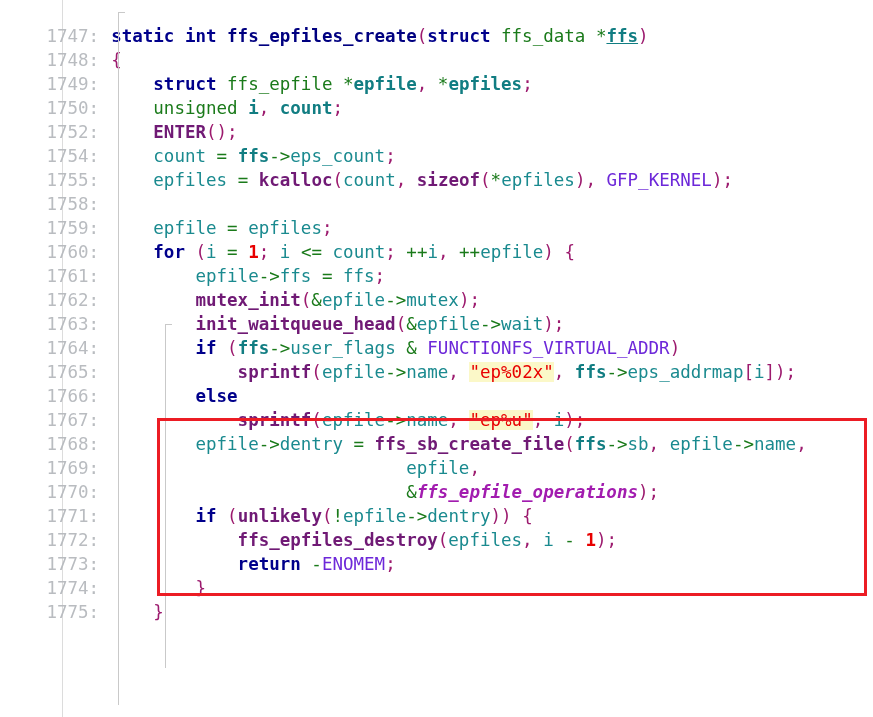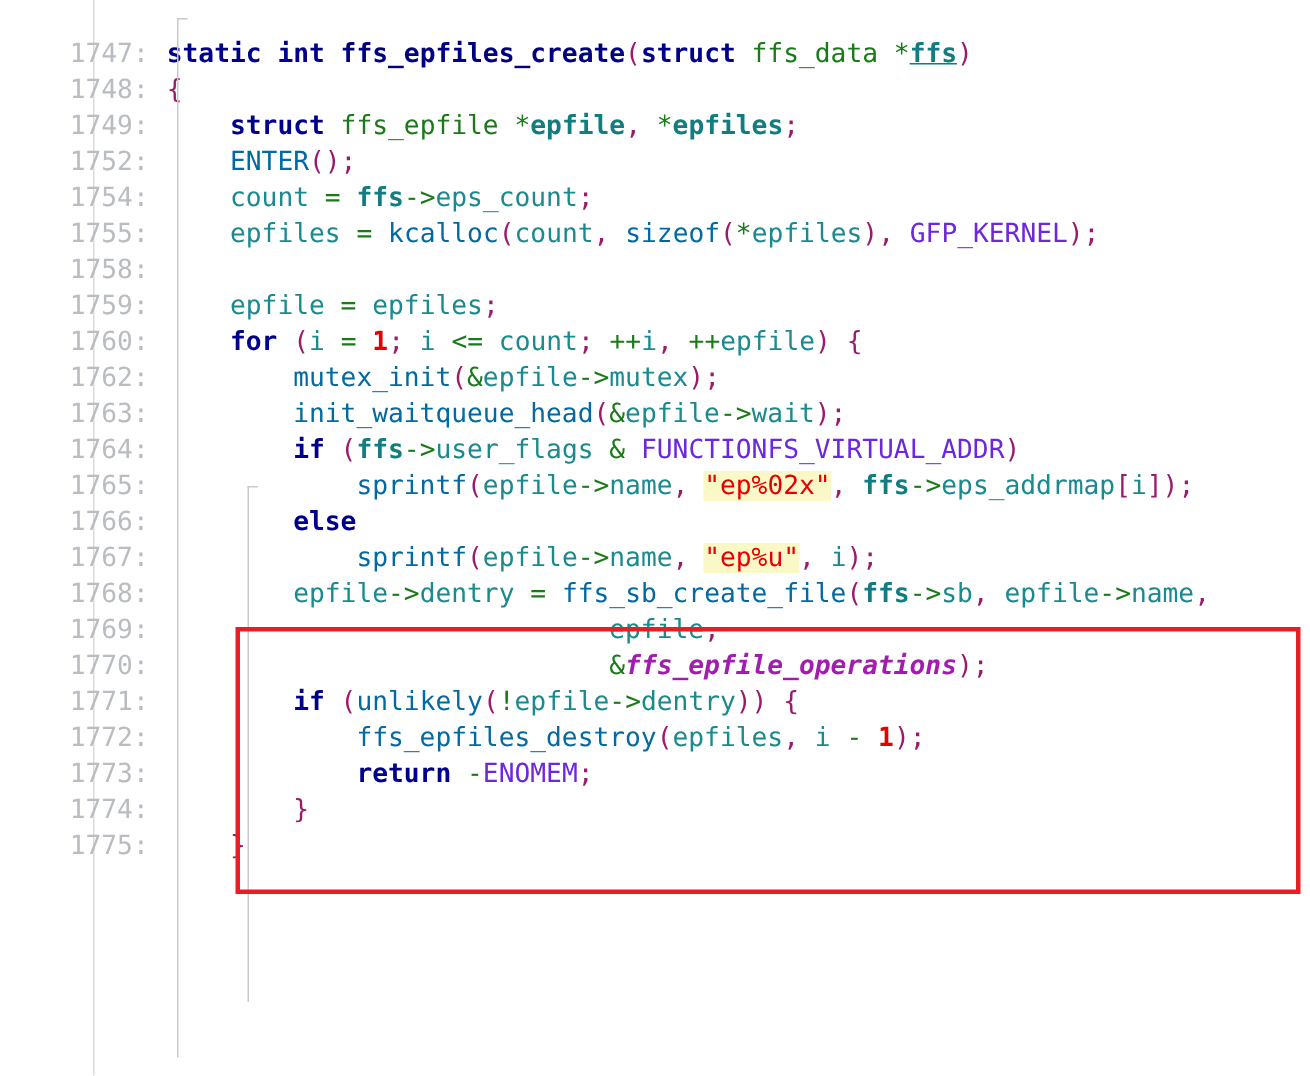--- a/index.html
+++ b/index.html
@@ -51,21 +51,21 @@
   .indent-guide .hook{
     position:absolute;
     top:0;left:0;
     width:7px;height:1px;
     background:#c9c9c9;
   }
   
   .kw   {color:#00008b;font-weight:bold;}          
   .type {color:#1a7a1a;}                            
   .fnname{color:#000080;font-weight:bold;}          
-  .fncall{color:#0369a1;font-weight:normal;}          
+  .fncall{color:#701a75;font-weight:bold;}          
   .var  {color:#1a8a8f;}                            
   .varb {color:#117d82;font-weight:bold;}           
   .punc {color:#9c1a6e;}                            
   .op   {color:#1a7a1a;}                            
   .num  {color:#e80000;font-weight:bold;}           
   .macro{color:#6d28d9;}                            
   .str  {color:#e80000;background:#fbf8c8;}         
   .glob {color:#a21caf;font-weight:bold;font-style:italic;}  
   .ul   {text-decoration:underline;}
   
@@ -88,20 +88,23 @@
   </div>
 
   <div class="line">
     <span class="lineno">1748:</span><span class="codecell"><span class="punc">{</span></span>
   </div>
 
   <div class="line">
     <span class="lineno">1749:</span><span class="codecell">    <span class="kw">struct</span> <span class="type">ffs_epfile</span> <span class="op">*</span><span class="varb">epfile</span><span class="punc">,</span> <span class="op">*</span><span class="varb">epfiles</span><span class="punc">;</span></span>
   </div>
 
+  <div class="line">
+    <span class="lineno">1750:</span><span class="codecell">    <span class="type">unsigned</span> <span class="varb">i</span><span class="punc">,</span> <span class="varb">count</span><span class="punc">;</span></span>
+  </div>
 
 
   <div class="line">
     <span class="lineno">1752:</span><span class="codecell">    <span class="fncall">ENTER</span><span class="punc">();</span></span>
   </div>
 
 
   <div class="line">
     <span class="lineno">1754:</span><span class="codecell">    <span class="var">count</span> <span class="op">=</span> <span class="varb">ffs</span><span class="op">-&gt;</span><span class="var">eps_count</span><span class="punc">;</span></span>
   </div>
@@ -117,20 +120,23 @@
   </div>
 
   <div class="line">
     <span class="lineno">1759:</span><span class="codecell">    <span class="var">epfile</span> <span class="op">=</span> <span class="var">epfiles</span><span class="punc">;</span></span>
   </div>
 
   <div class="line">
     <span class="lineno">1760:</span><span class="codecell">    <span class="kw">for</span> <span class="punc">(</span><span class="var">i</span> <span class="op">=</span> <span class="num">1</span><span class="punc">;</span> <span class="var">i</span> <span class="op">&lt;=</span> <span class="var">count</span><span class="punc">;</span> <span class="op">++</span><span class="var">i</span><span class="punc">,</span> <span class="op">++</span><span class="var">epfile</span><span class="punc">)</span> <span class="punc">{</span></span>
   </div>
 
+  <div class="line">
+    <span class="lineno">1761:</span><span class="codecell">        <span class="var">epfile</span><span class="op">-&gt;</span><span class="var">ffs</span> <span class="op">=</span> <span class="var">ffs</span><span class="punc">;</span></span>
+  </div>
 
   <div class="line">
     <span class="lineno">1762:</span><span class="codecell">        <span class="fncall">mutex_init</span><span class="punc">(</span><span class="op">&amp;</span><span class="var">epfile</span><span class="op">-&gt;</span><span class="var">mutex</span><span class="punc">);</span></span>
   </div>
 
   <div class="line">
     <span class="lineno">1763:</span><span class="codecell">        <span class="fncall">init_waitqueue_head</span><span class="punc">(</span><span class="op">&amp;</span><span class="var">epfile</span><span class="op">-&gt;</span><span class="var">wait</span><span class="punc">);</span></span>
   </div>
 
   <div class="line">

